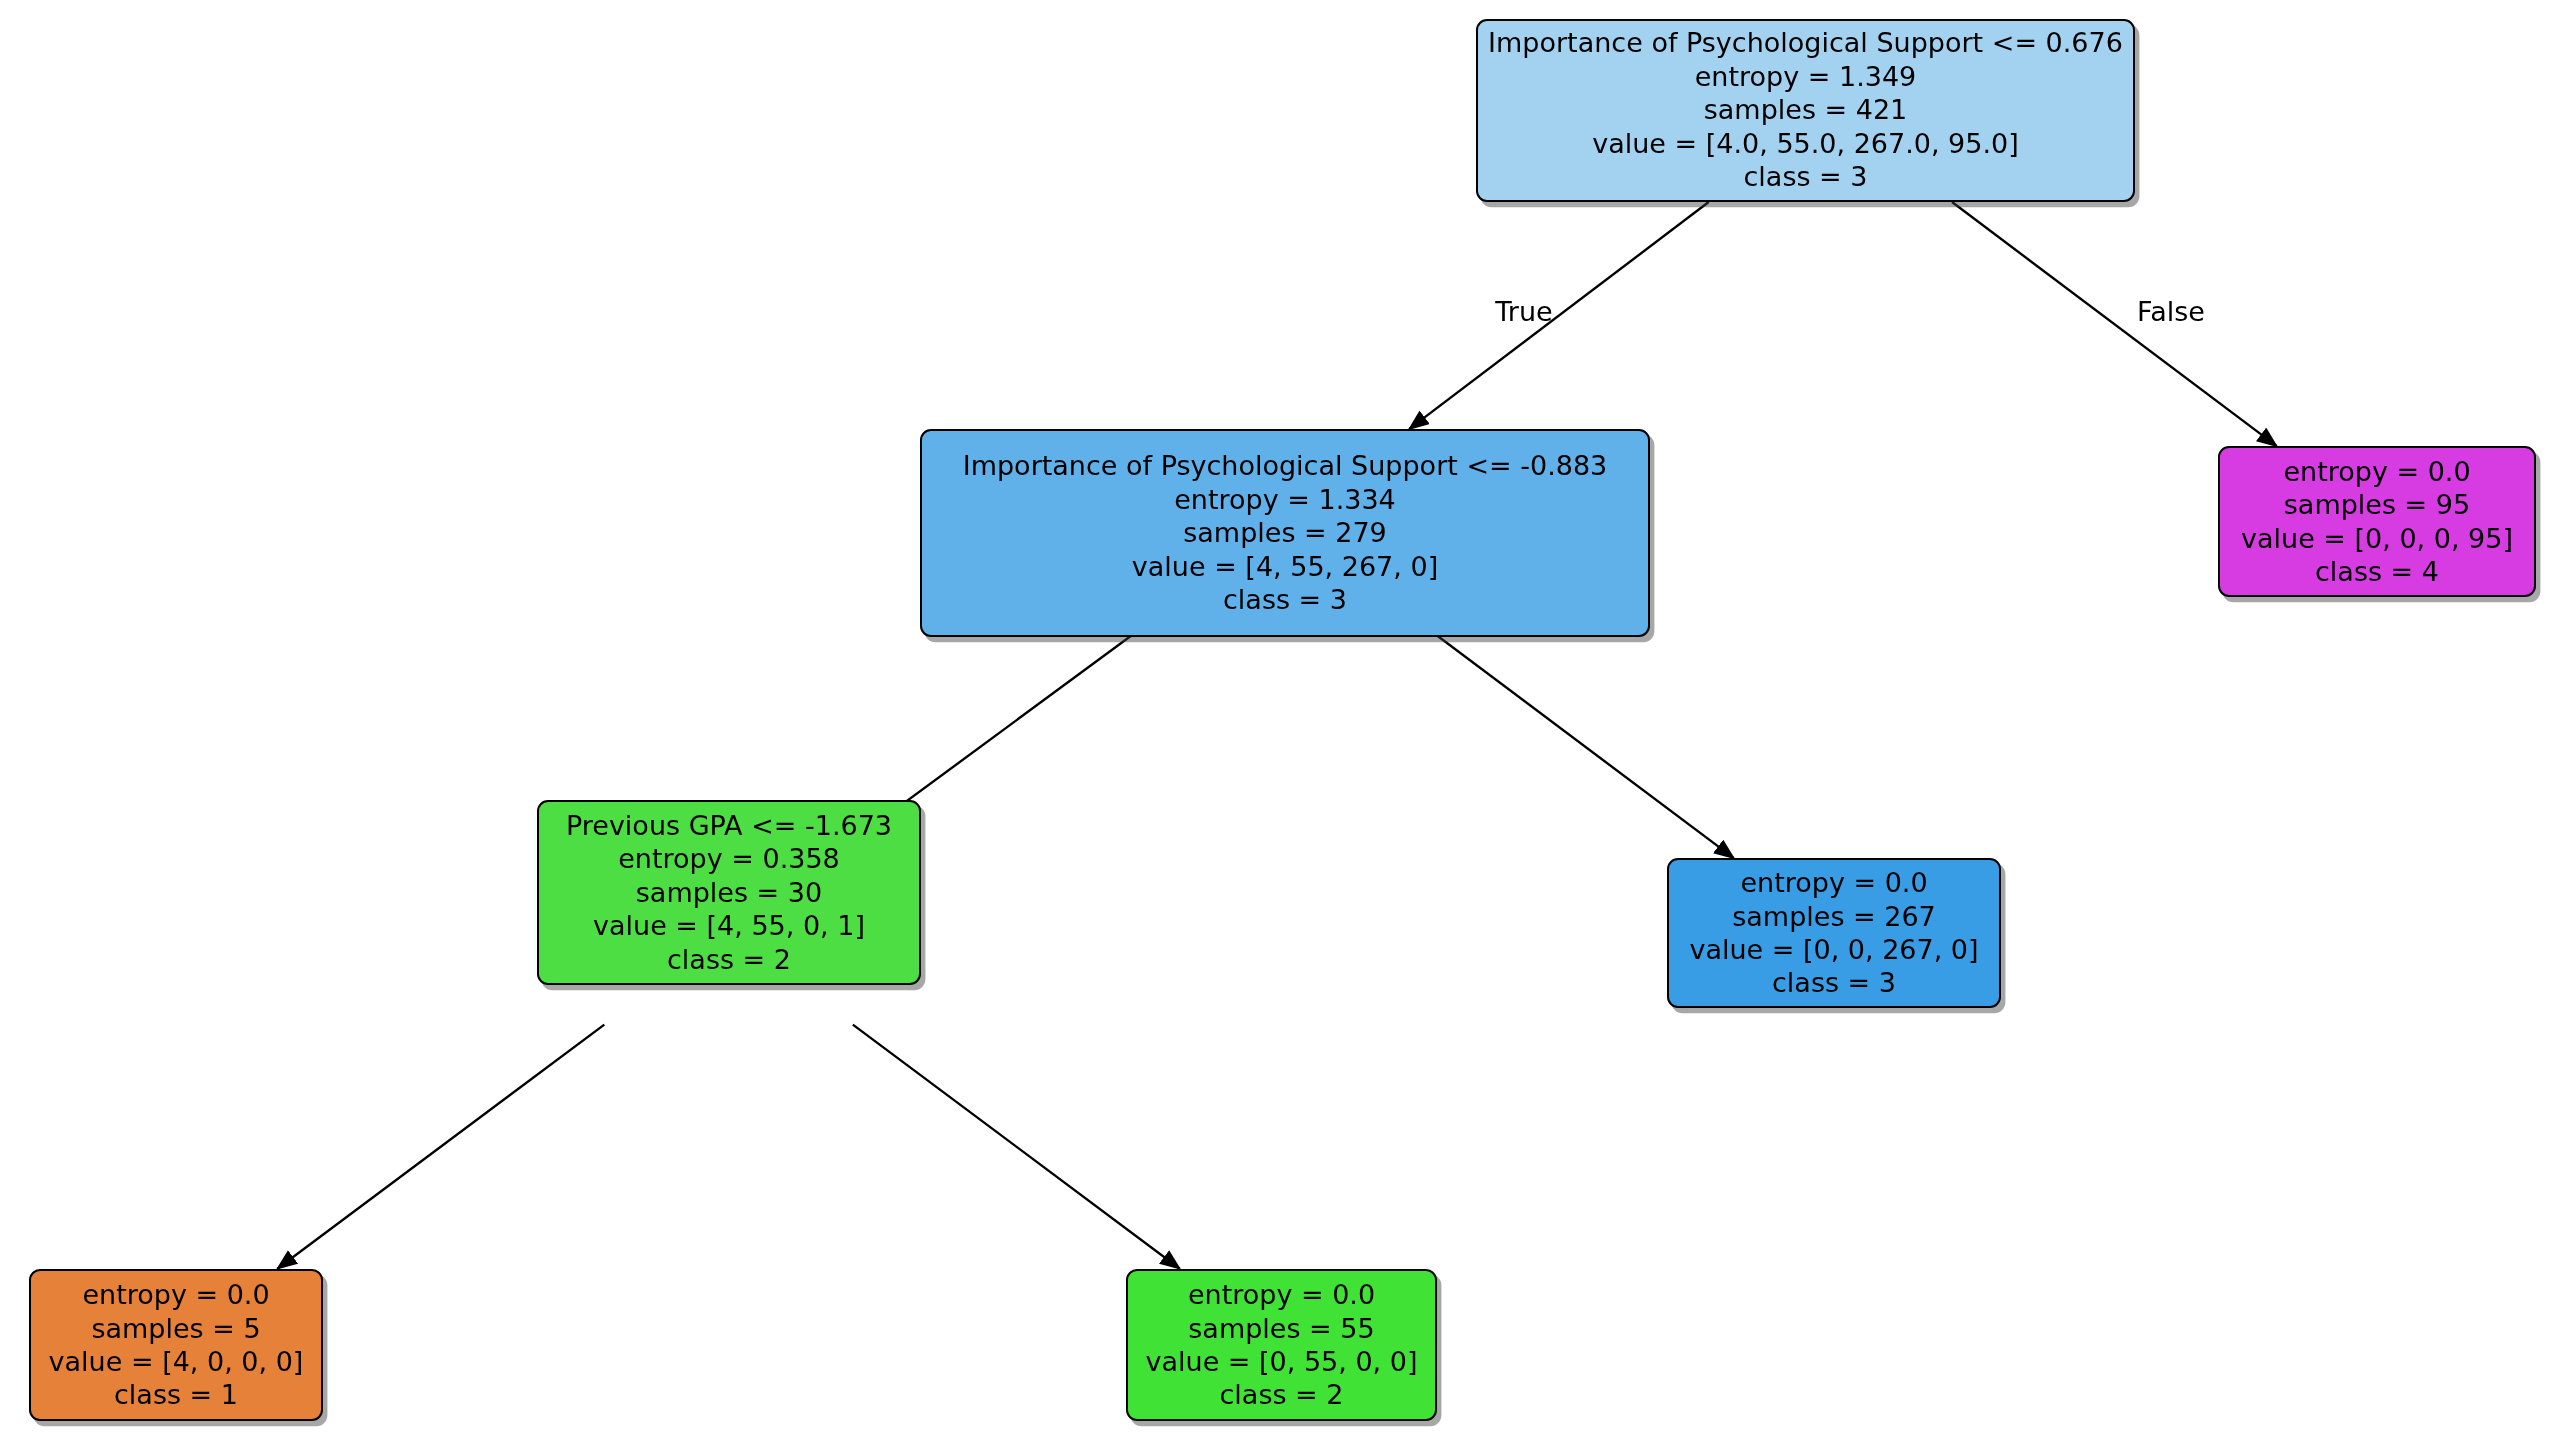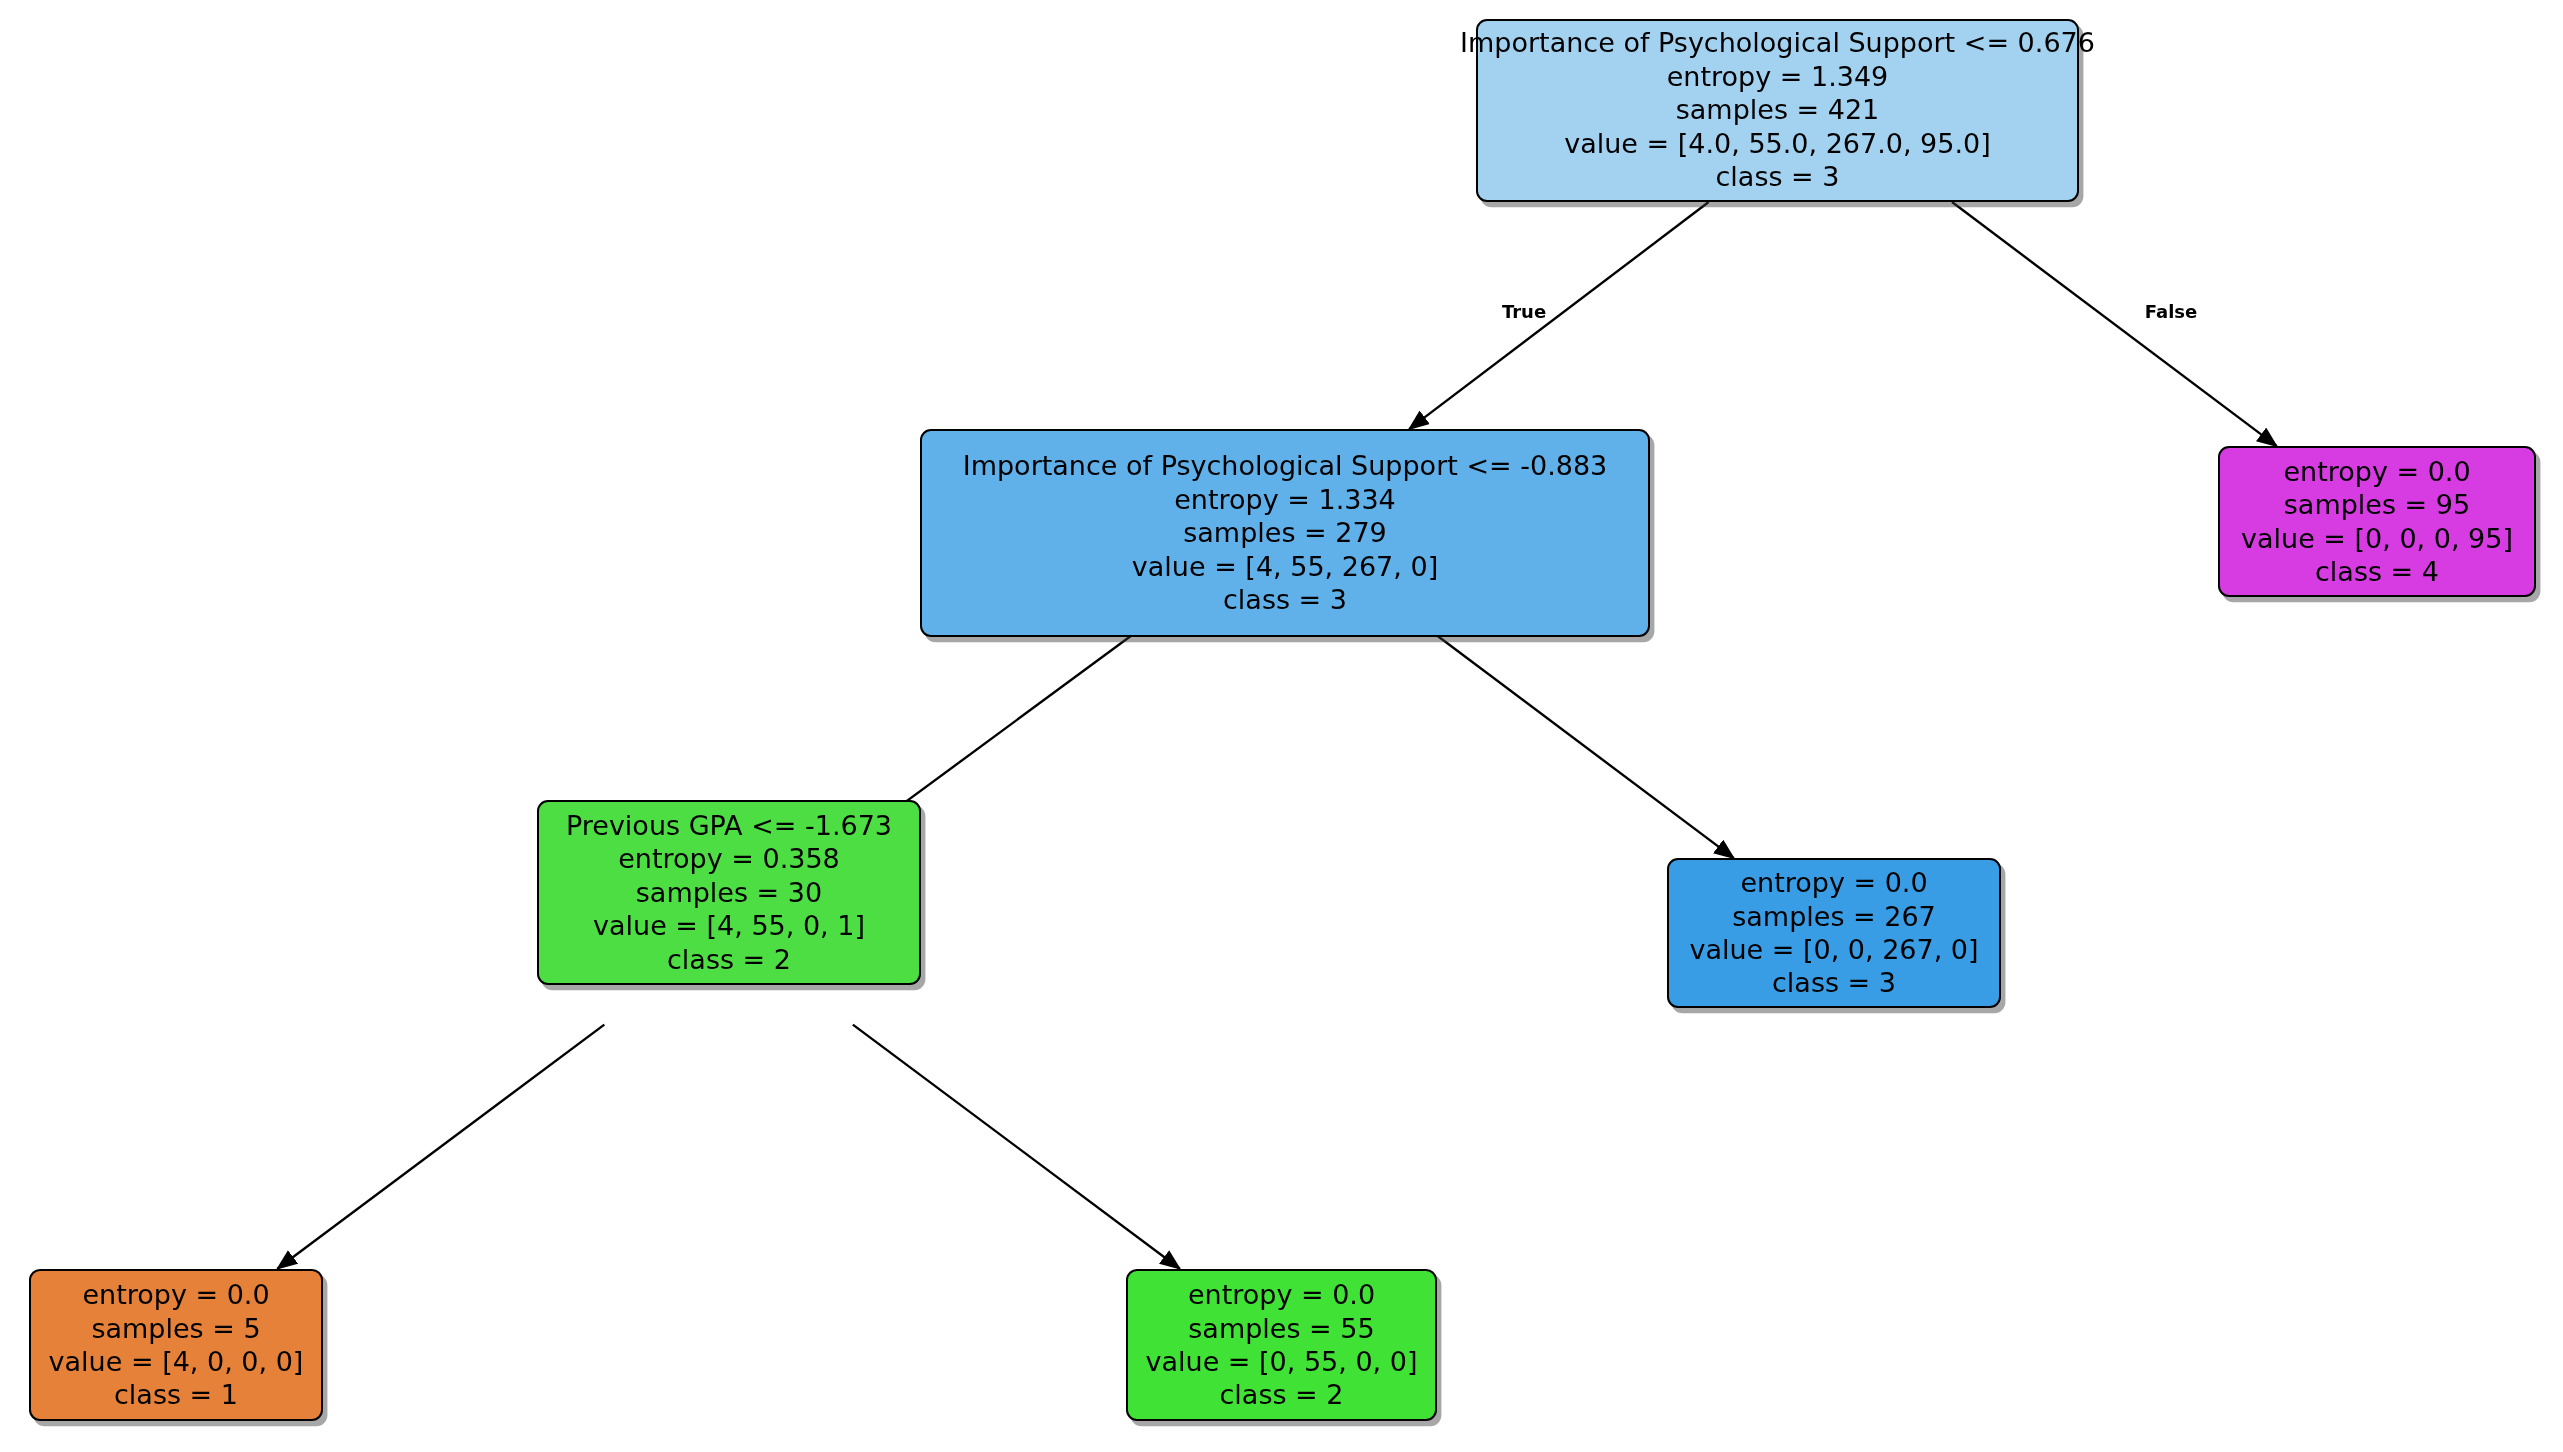--- a/index.html
+++ b/index.html
@@ -40,23 +40,22 @@
     font-size: 27px;
     line-height: 1.24;
     box-shadow: 4.4px 5.2px 0 rgba(60,60,60,0.45);
   }
   .tree-node .node-line {
     white-space: nowrap;
   }
   .edge-label {
     position: absolute;
     transform: translate(-50%, -50%);
-    font-size: 18px;
+    font-size: 27px;
     white-space: nowrap;
-    font-weight: bold;
   }
 </style>
 </head>
 <body>
 
 <div class="figure">
 
   <svg class="edges-layer" viewBox="0 0 3465 1964" xmlns="http://www.w3.org/2000/svg">
     <defs>
       <marker id="arrow" viewBox="0 0 10 8" refX="9.2" refY="4" markerWidth="9" markerHeight="7.2" orient="auto-start-reverse">
@@ -67,21 +66,21 @@
     <line x1="2639" y1="273" x2="3078" y2="603" marker-end="url(#arrow)"></line>
     <line x1="1565" y1="833" x2="1155" y2="1135" marker-end="url(#arrow)"></line>
     <line x1="1908" y1="833" x2="2344" y2="1160" marker-end="url(#arrow)"></line>
     <line x1="817" y1="1385" x2="375" y2="1715" marker-end="url(#arrow)"></line>
     <line x1="1153" y1="1385" x2="1595" y2="1715" marker-end="url(#arrow)"></line>
   </svg>
 
   <span class="edge-label" style="left:1524px; top:311px;">True</span>
   <span class="edge-label" style="left:2171px; top:311px;">False</span>
 
-  <div class="tree-node" style="left: 1476px; top: 18.5px; width: 603px; height: 183px; background-color: rgb(163, 210, 241);">
+  <div class="tree-node" style="left: 1476px; top: 18.5px; width: 659px; height: 183px; background-color: rgb(163, 210, 241);">
     <div class="node-line">Importance of Psychological Support &lt;= 0.676</div>
     <div class="node-line">entropy = 1.349</div>
     <div class="node-line">samples = 421</div>
     <div class="node-line">value = [4.0, 55.0, 267.0, 95.0]</div>
     <div class="node-line">class = 3</div>
   </div>
 
   <div class="tree-node" style="left: 920px; top: 429px; width: 730px; height: 208px; background-color: rgb(96, 176, 234);">
     <div class="node-line">Importance of Psychological Support &lt;= -0.883</div>
     <div class="node-line">entropy = 1.334</div>

